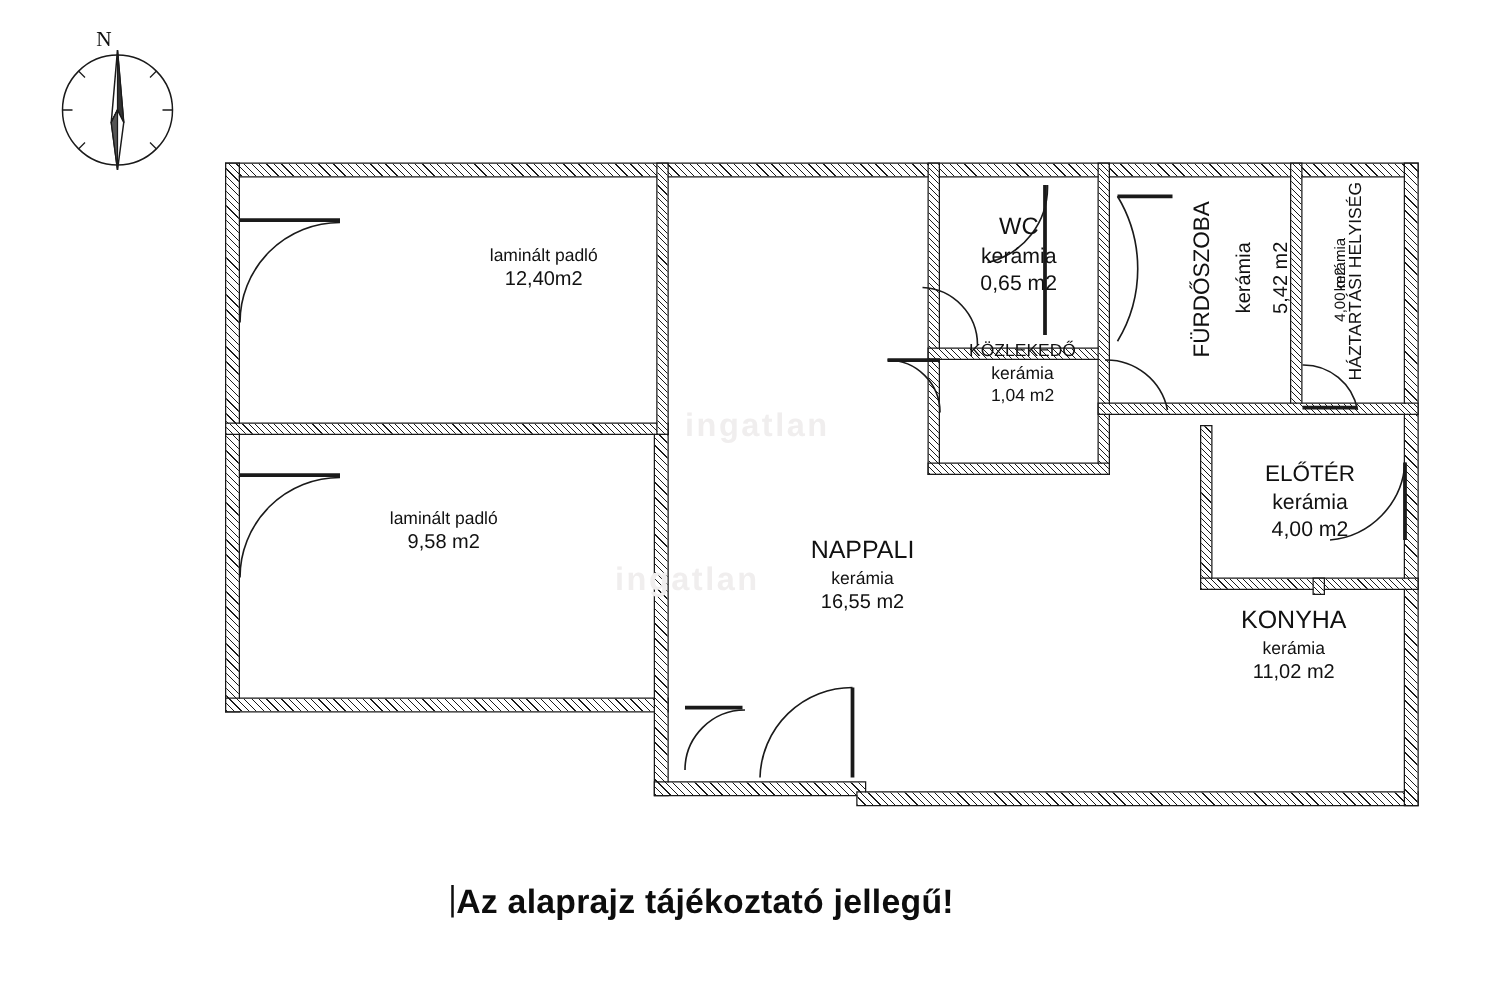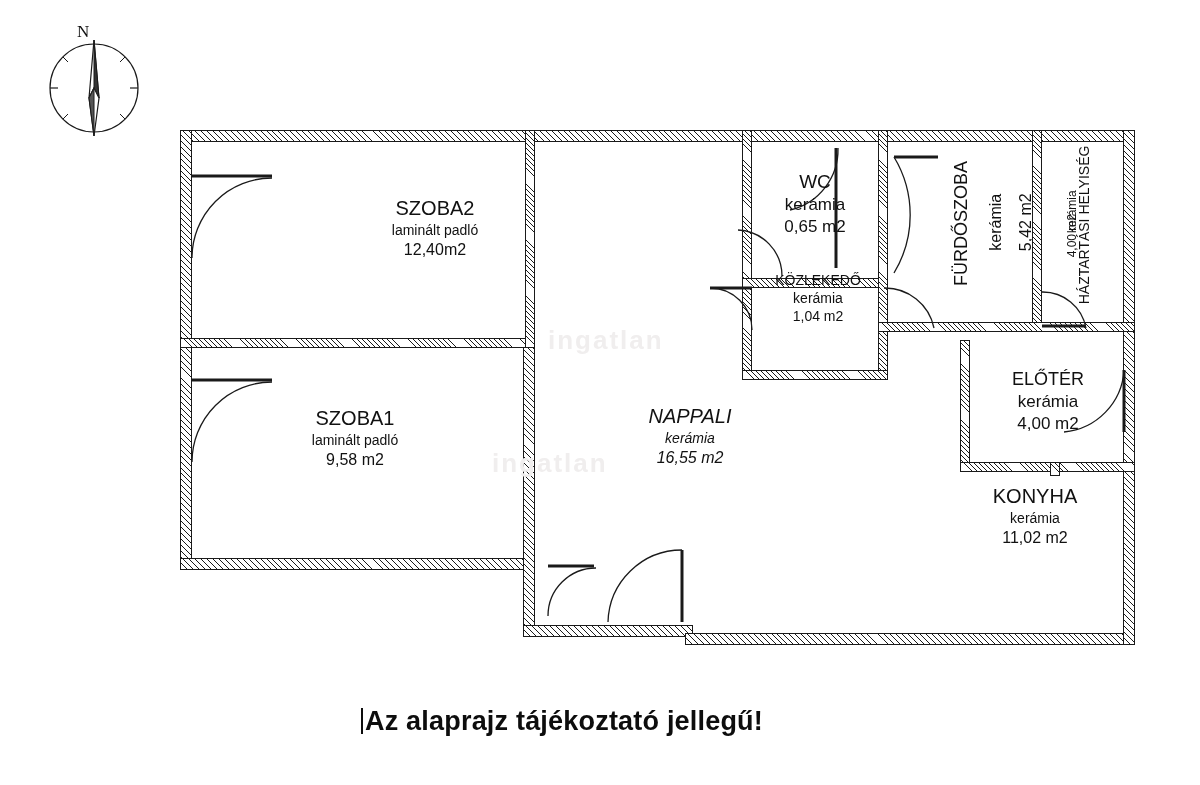--- a/index.html
+++ b/index.html
@@ -252,32 +252,30 @@
     <svg width="90" height="82">
       <path d="M 0 74 A 74 74 0 0 1 74 2" stroke-width="1.3"></path>
       <line x1="74" y1="2" x2="74" y2="74" stroke-width="3"></line>
     </svg>
   </div>
 
   <div class="watermark" style="left:548px; top:325px;">ingatlan</div>
   <div class="watermark" style="left:492px; top:448px;">ingatlan</div>
 
   <div class="room-label" style="left:280px; top:196px; width:310px;">
-    <span class="rname">SZOBA2</span>
     <span class="rmat">laminált padló</span>
     <span class="rarea">12,40m2</span>
   </div>
 
   <div class="room-label" style="left:200px; top:406px; width:310px;">
-    <span class="rname">SZOBA1</span>
     <span class="rmat">laminált padló</span>
     <span class="rarea">9,58 m2</span>
   </div>
 
-  <div class="room-label" style="left:540px; top:404px; width:300px;font-style:italic;">
+  <div class="room-label" style="left:540px; top:428px; width:300px;">
     <span class="rname">NAPPALI</span>
     <span class="rmat">kerámia</span>
     <span class="rarea">16,55 m2</span>
   </div>
 
   <div class="room-label small" style="left:752px; top:170px; width:126px;">
     <span class="rname" style="font-size:19px;">WC</span>
     <span class="rmat" style="font-size:17px;">kerámia</span>
     <span class="rarea" style="font-size:17px;">0,65 m2</span>
   </div>

